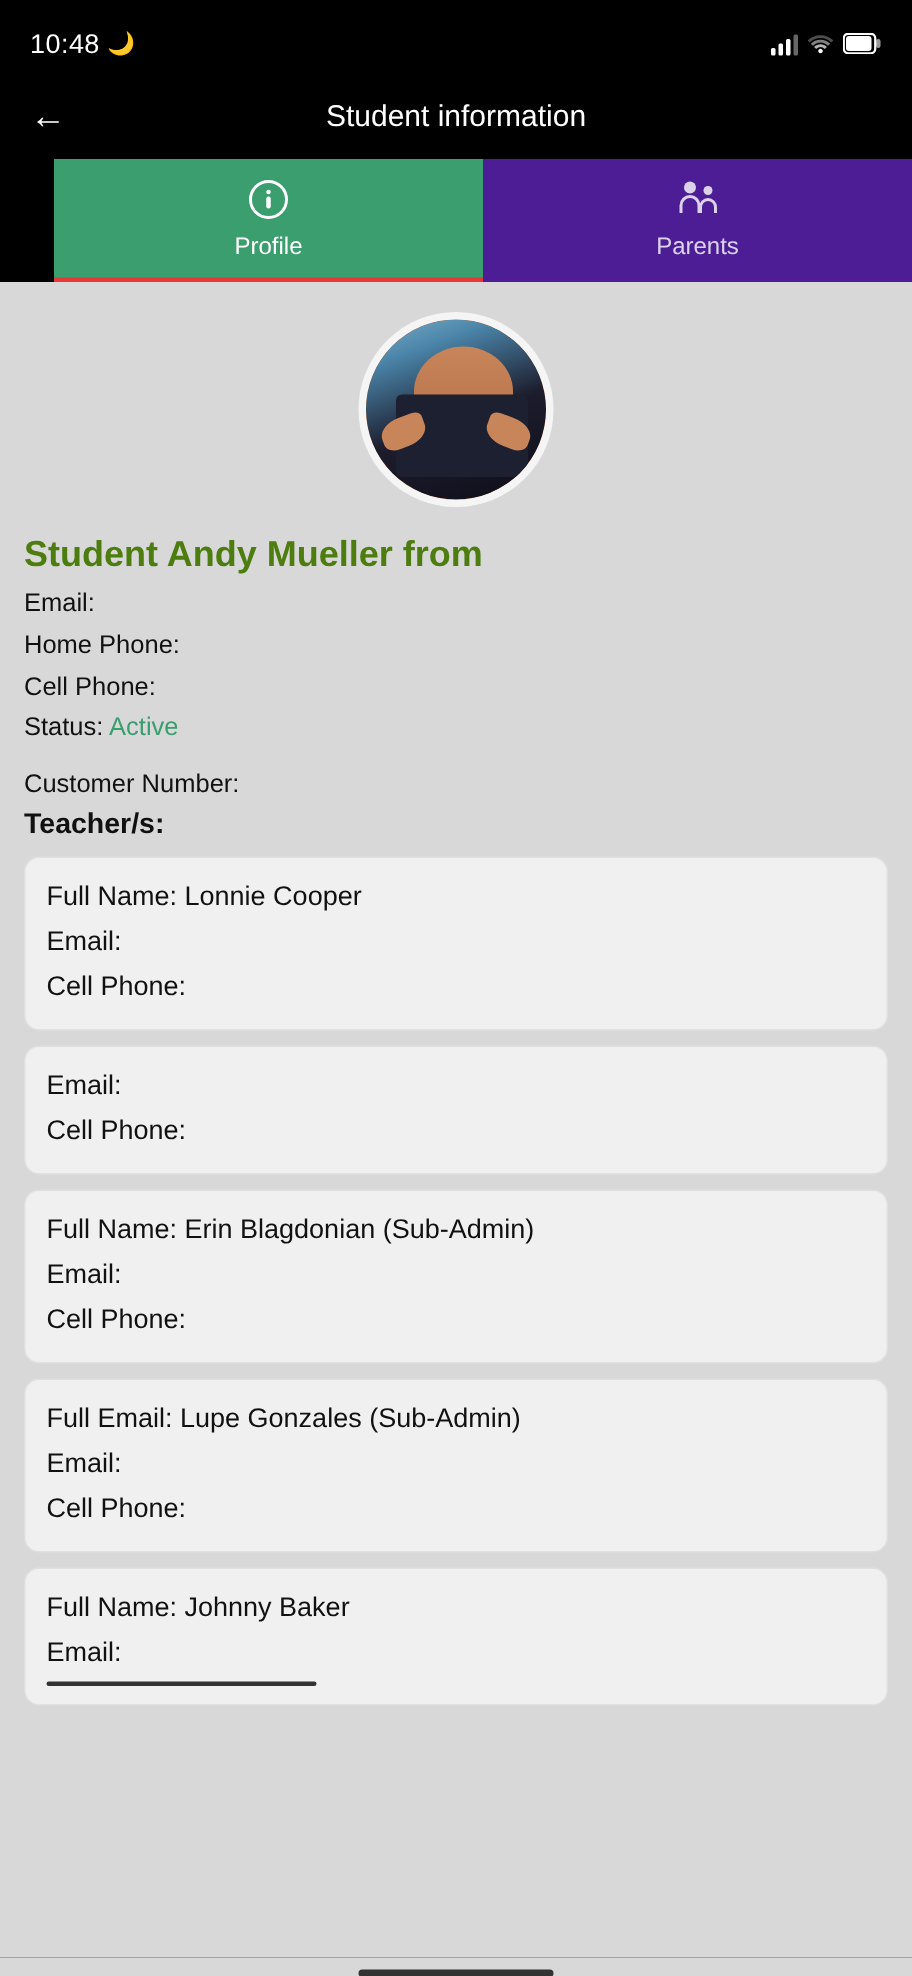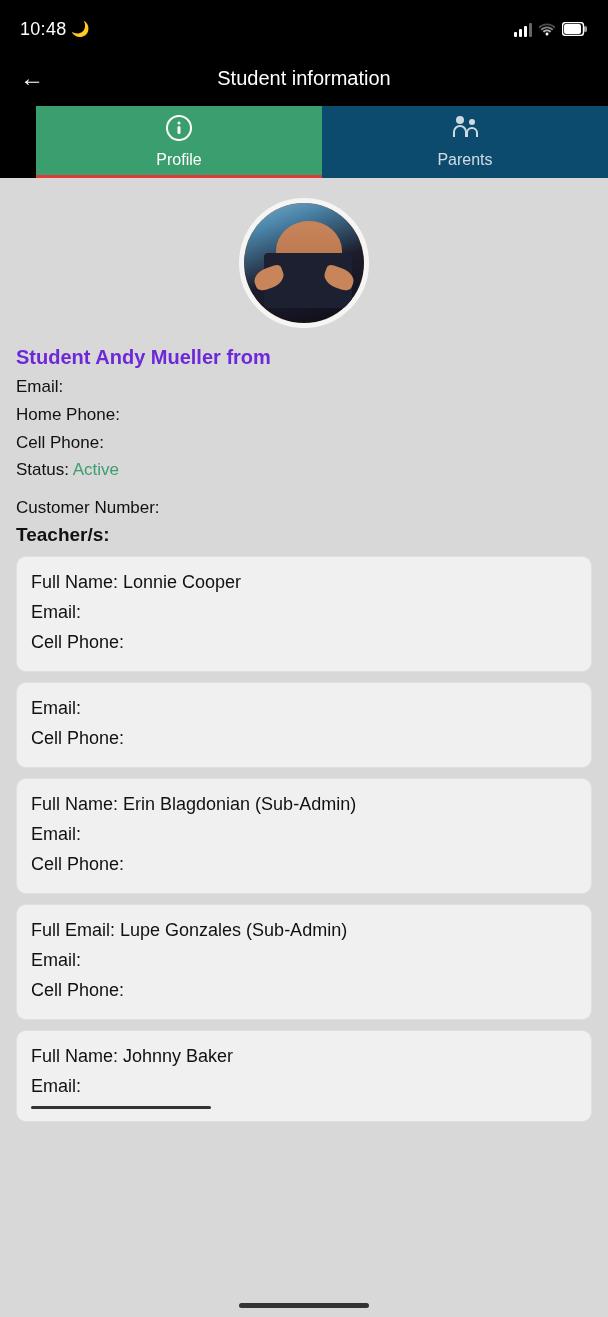--- a/index.html
+++ b/index.html
@@ -60,23 +60,23 @@
     .nav-title {
       color: #fff;
       font-size: 20px;
       font-weight: 500;
       flex: 1;
       text-align: center;
     }
 
     
     .tabs {
-      background: #0c4a6e;
-      display: flex;
-      height: 72px;
+      background: #4c1d95;
+      display: flex;
+      height: 82px;
       margin-left: 36px;
     }
     .tab {
       flex: 1;
       display: flex;
       flex-direction: column;
       align-items: center;
       justify-content: center;
       gap: 4px;
       cursor: pointer;
@@ -126,23 +126,23 @@
       height: 130px;
       border-radius: 50%;
       background:
         radial-gradient(ellipse 40px 35px at 50% 38%, #d4a574 0%, #c4956a 100%),
         linear-gradient(180deg, #7ab0d4 0%, #5a9ac4 30%, #2a2a3a 60%, #1a1a2a 100%);
       border: 4px solid #fff;
     }
 
     
     .student-name {
-      font-size: 20px;
+      font-size: 24px;
       font-weight: 700;
-      color: #6d28d9;
+      color: #4d7c0f;
       margin-bottom: 6px;
     }
     .info-line {
       font-size: 17px;
       color: #111;
       margin-bottom: 4px;
       line-height: 1.4;
     }
     .info-line.status-line {
       margin-bottom: 14px;

